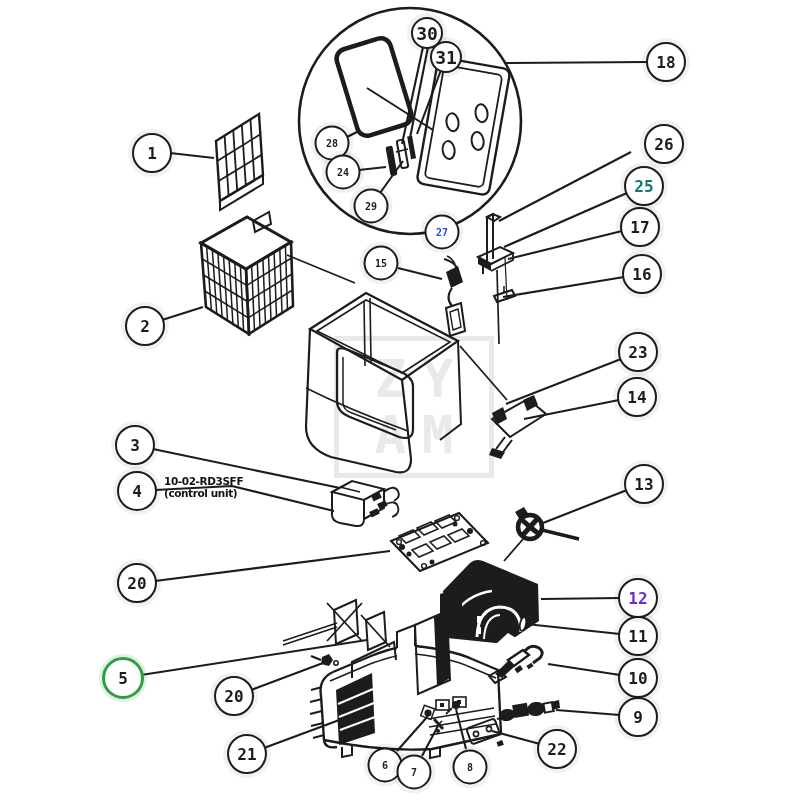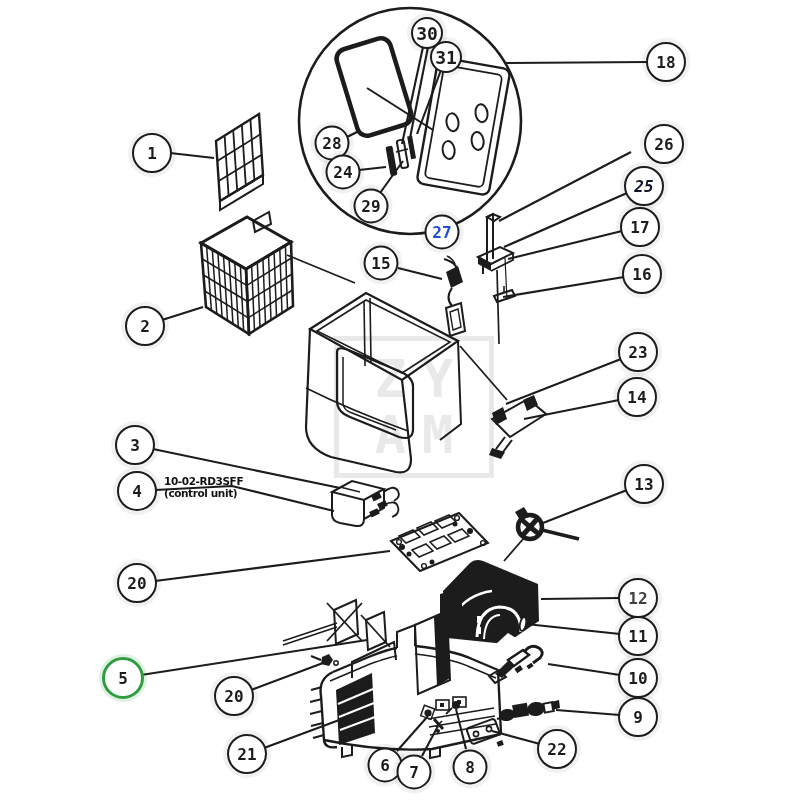--- a/index.html
+++ b/index.html
@@ -14,21 +14,21 @@
   .watermark span{letter-spacing:16px;padding-left:16px;}
   .note{position:absolute;left:164px;top:475px;width:90px;color:#111;
         font-weight:700;font-size:10.5px;line-height:12px;letter-spacing:-0.4px;
         font-family:"DejaVu Sans",sans-serif;}
   .callout{position:absolute;transform:translate(-50%,-50%);background:#fff;
            border:2.6px solid #1c1c1c;border-radius:50%;
            display:flex;align-items:center;justify-content:center;
            font-family:"DejaVu Sans Mono",monospace;font-weight:700;color:#1c1c1c;
            box-shadow:0 0 0 4px rgba(0,0,0,0.055);z-index:5;}
   .callout.md{width:36px;height:36px;font-size:16px;}
-  .callout.sm{width:31px;height:31px;font-size:16px;}
+  .callout.sm{width:31px;height:31px;font-size:10px;}
   .callout.xs{width:28px;height:28px;font-size:18px;}
   .callout.highlighted{border-width:3.2px;box-shadow:0 0 0 3px rgba(47,158,67,0.15);}
 </style>
 </head>
 <body>
 
 <div class="stage">
 
   <div class="watermark" style="color: rgb(233, 233, 233); border-color: rgb(233, 233, 233);">
     <span>ZY</span>
@@ -323,27 +323,27 @@
       <div class="callout md highlighted" style="left: 123px; top: 678px; color: rgb(28, 28, 28); border-color: rgb(47, 158, 67);">5</div>
       <div class="callout md" style="left: 234px; top: 696px; color: rgb(28, 28, 28);">20</div>
       <div class="callout md" style="left: 247px; top: 754px; color: rgb(28, 28, 28);">21</div>
       <div class="callout sm" style="left: 385px; top: 765px; color: rgb(28, 28, 28);">6</div>
       <div class="callout sm" style="left: 414px; top: 772px; color: rgb(28, 28, 28);">7</div>
       <div class="callout sm" style="left: 470px; top: 767px; color: rgb(28, 28, 28);">8</div>
       <div class="callout md" style="left: 557px; top: 749px; color: rgb(28, 28, 28);">22</div>
       <div class="callout md" style="left: 638px; top: 717px; color: rgb(28, 28, 28);">9</div>
       <div class="callout md" style="left: 638px; top: 678px; color: rgb(28, 28, 28);">10</div>
       <div class="callout md" style="left: 638px; top: 636px; color: rgb(28, 28, 28);">11</div>
-      <div class="callout md" style="left: 638px; top: 598px; color: #404040;">12</div>
+      <div class="callout md" style="left: 638px; top: 598px; color: #6d28d9;">12</div>
       <div class="callout md" style="left: 644px; top: 484px; color: rgb(28, 28, 28);">13</div>
       <div class="callout md" style="left: 637px; top: 397px; color: rgb(28, 28, 28);">14</div>
       <div class="callout md" style="left: 638px; top: 352px; color: rgb(28, 28, 28);">23</div>
       <div class="callout md" style="left: 642px; top: 274px; color: rgb(28, 28, 28);">16</div>
       <div class="callout md" style="left: 640px; top: 227px; color: rgb(28, 28, 28);">17</div>
-      <div class="callout md" style="left: 644px; top: 186px; color: #0f172a; font-style: italic;">25</div>
+      <div class="callout md" style="left: 644px; top: 186px; color: #0f766e;">25</div>
       <div class="callout md" style="left: 664px; top: 144px; color: rgb(28, 28, 28);">26</div>
       <div class="callout md" style="left: 666px; top: 62px; color: rgb(28, 28, 28);">18</div>
       <div class="callout sm" style="left: 381px; top: 263px; color: rgb(28, 28, 28);">15</div>
       <div class="callout sm" style="left: 442px; top: 232px; color: #1d4ed8;">27</div>
       <div class="callout sm" style="left: 332px; top: 143px; color: rgb(28, 28, 28);">28</div>
       <div class="callout sm" style="left: 343px; top: 172px; color: rgb(28, 28, 28);">24</div>
       <div class="callout sm" style="left: 371px; top: 206px; color: rgb(28, 28, 28);">29</div>
       <div class="callout xs" style="left: 427px; top: 33px; color: rgb(28, 28, 28);">30</div>
       <div class="callout xs" style="left: 446px; top: 57px; color: rgb(28, 28, 28);">31</div>
     </div>

